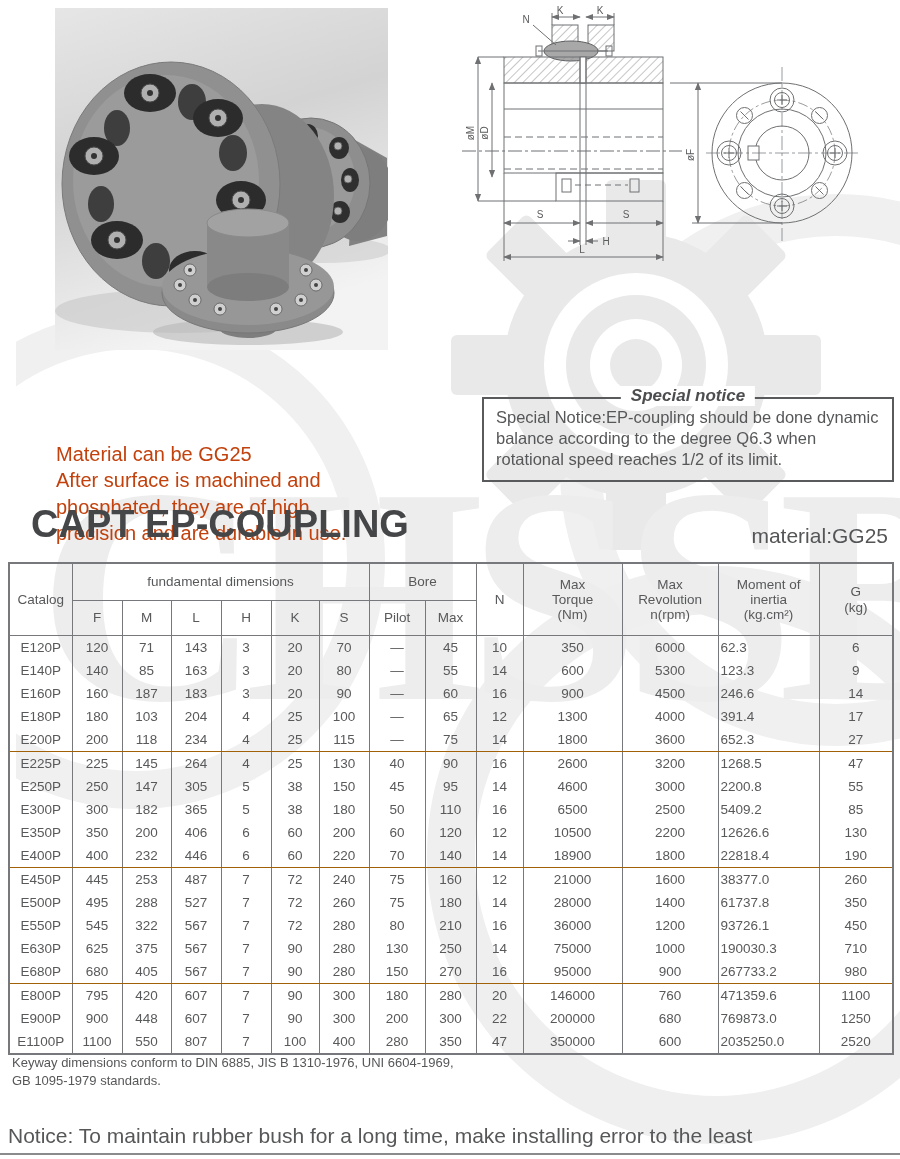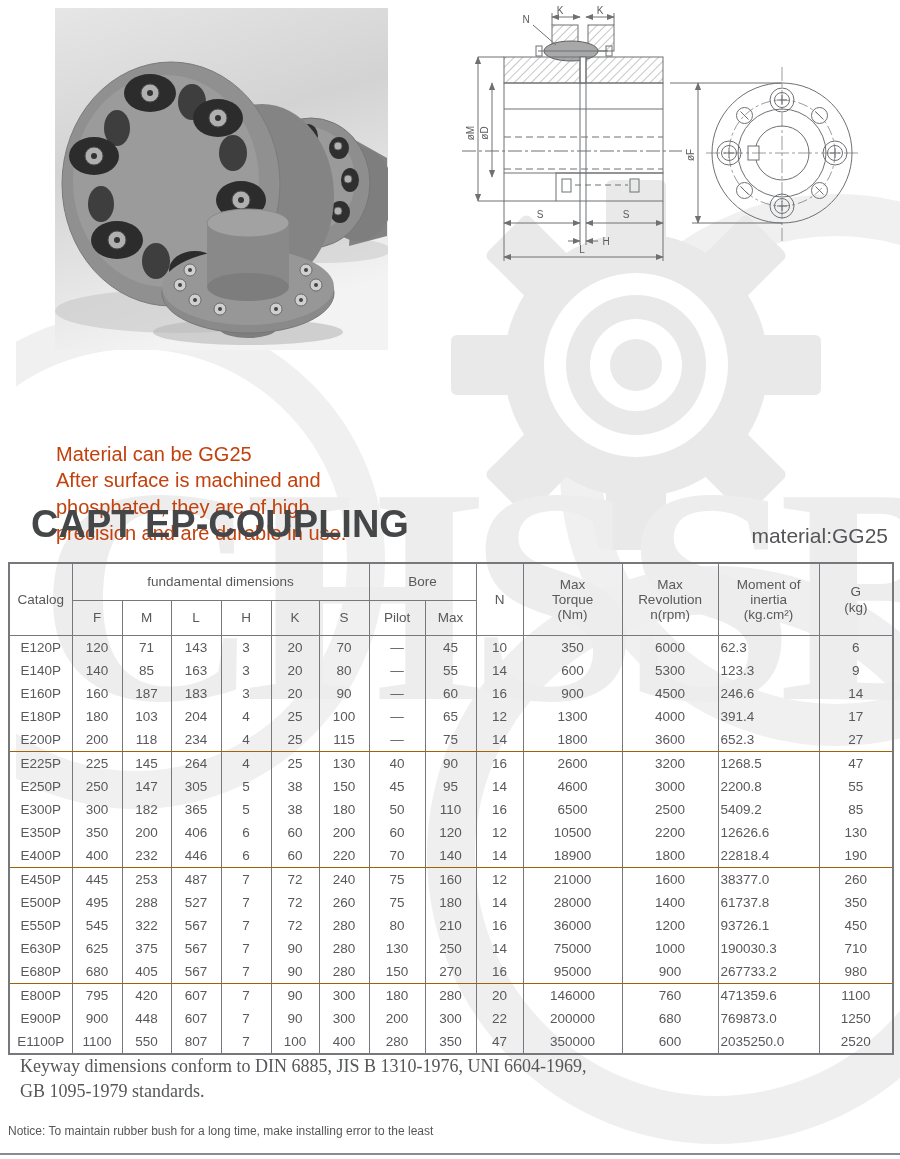--- a/index.html
+++ b/index.html
@@ -45,23 +45,23 @@
                 vertical-align:middle;padding:1px 2px;white-space:pre-line;}
   table.spec td{border-left:1px solid #77787b;border-right:1px solid #77787b;
                 border-top:none;border-bottom:none;text-align:center;height:23px;
                 padding:0 2px;vertical-align:middle;}
   table.spec tr.group-end td{border-bottom:1px solid #a16207;}
   table.spec tr.hdr1 th{height:34px;}
   table.spec tr.hdr2 th{height:32px;}
   table.spec td.num-right{text-align:left;padding-right:13px;}
 
   
-  .footer-keyway{position:absolute;left:20px;top:1054px;font-size:18px;line-height:1.4;
-                 color:#565759;white-space:pre-line;font-family:Liberation Serif, serif;}
-  .footer-notice{position:absolute;left:8px;top:1124px;font-size:12px;color:#565759;}
+  .footer-keyway{position:absolute;left:12px;top:1054px;font-size:13px;line-height:1.4;
+                 color:#565759;white-space:pre-line;}
+  .footer-notice{position:absolute;left:8px;top:1124px;font-size:21px;color:#565759;}
   .bottom-rule{position:absolute;left:0;top:1153px;width:900px;height:2px;background:#8a8b8d;}
 </style>
 </head>
 <body>
 
 <div class="page">
 
   <div class="wm">
     <svg width="900" height="1159" viewBox="0 0 900 1159">
       <circle cx="820" cy="470" r="255" fill="none" stroke="#f0f0f0" stroke-width="42"></circle>
@@ -340,20 +340,24 @@
       <text x="264" y="150" transform="rotate(-90 264 150)" text-anchor="middle">øF</text>
       <text x="110" y="213" text-anchor="middle">S</text>
       <text x="196" y="213" text-anchor="middle">S</text>
       <text x="176" y="240" text-anchor="middle">H</text>
       <text x="152" y="248" text-anchor="middle">L</text>
     </svg>
 
     <div class="material-note">Material can be GG25
 After surface is machined and phosphated, they are of high precision and are durable in use.</div>
 
+    <div class="notice-box">
+      <div class="notice-title">Special notice</div>
+      <div class="notice-body">Special Notice:EP-coupling should be done dynamic balance according to the degree Q6.3 when rotational speed reaches 1/2 of its limit.</div>
+    </div>
 
     <div class="sec-title">CAPT EP-COUPLING</div>
     <div class="sec-material">material:GG25</div>
 
     <table class="spec">
       <colgroup>
         <col style="width:63px">
           <col style="width:50px">
           <col style="width:49px">
           <col style="width:50px">

